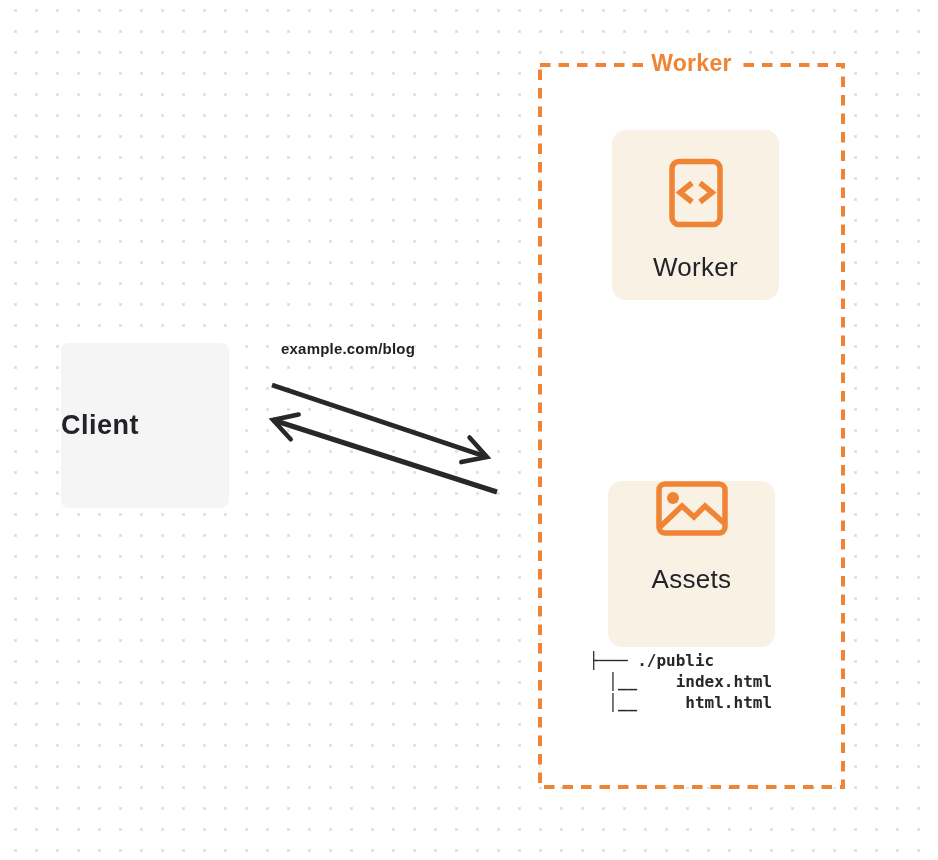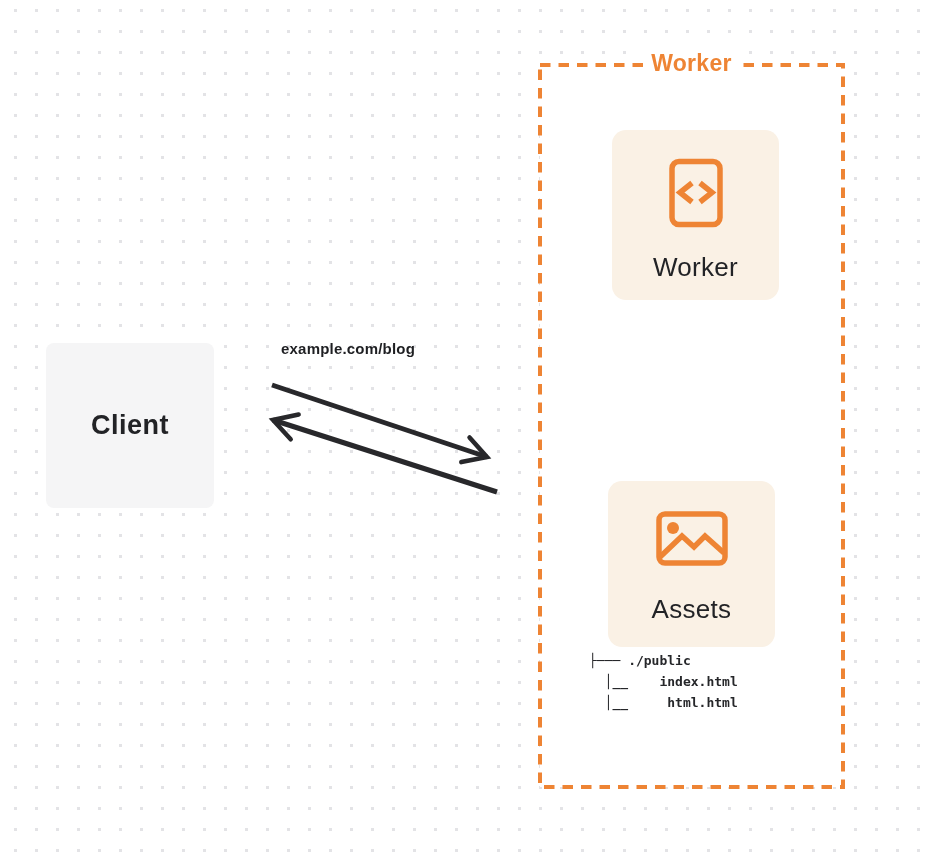--- a/index.html
+++ b/index.html
@@ -21,29 +21,28 @@
     background-color: #ffffff;
     background-image: radial-gradient(circle, #e3e3e6 1.5px, rgba(255,255,255,0) 1.8px);
     background-size: 21px 21px;
     background-position: 5px 伸0px;
     background-position: 5px 0px;
   }
 
   
   .client-box {
     position: absolute;
-    left: 46px;
+    left: 61px;
     top: 343px;
     width: 168px;
     height: 165px;
     background: #f5f5f6;
     border-radius: 8px;
     display: flex;
     align-items: center;
-    justify-content: center;
   }
   .client-box .label {
     font-size: 27px;
     font-weight: bold;
     color: #222326;
     letter-spacing: 0.5px;
   }
 
   
   .request-label {
@@ -122,33 +121,32 @@
     height: 170px;
     padding-top: 28px;
     box-sizing: border-box;
     gap: 24px;
   }
   .card.assets {
     left: 608px;
     top: 481px;
     width: 167px;
     height: 166px;
-    padding-top: 30px;
     box-sizing: border-box;
     gap: 28px;
   }
 
   
   .tree {
     position: absolute;
     left: 589px;
     top: 650px;
     margin: 0;
     font-family: "DejaVu Sans Mono", monospace;
-    font-size: 13px;
+    font-size: 16px;
     font-weight: 600;
     line-height: 21px;
     color: #26272a;
     white-space: pre;
   }
   .tree div { height: 21px; }
 </style>
 </head>
 <body>
 

